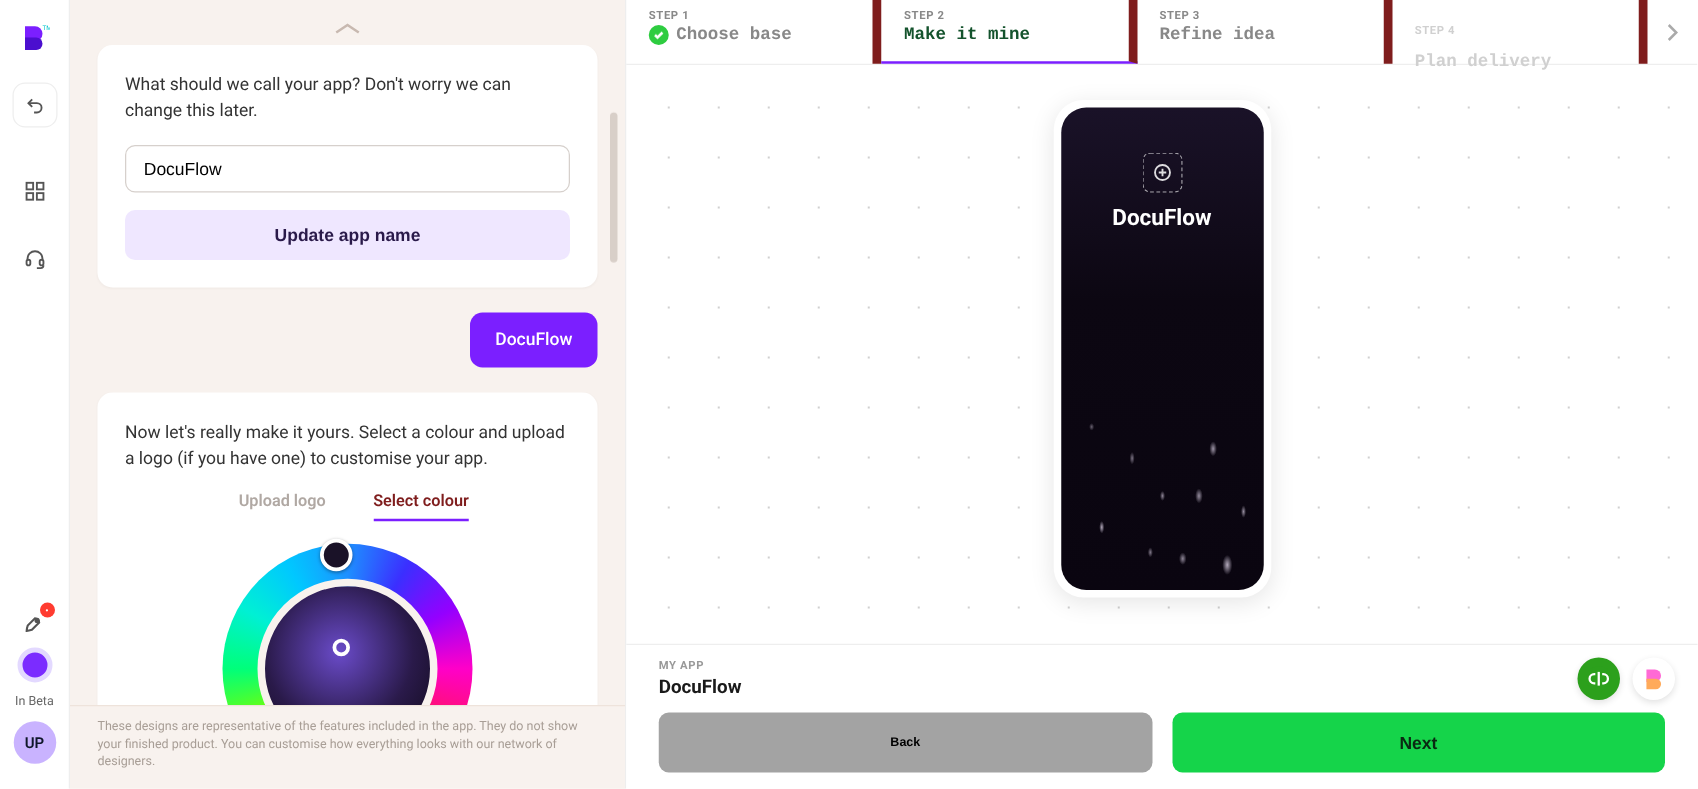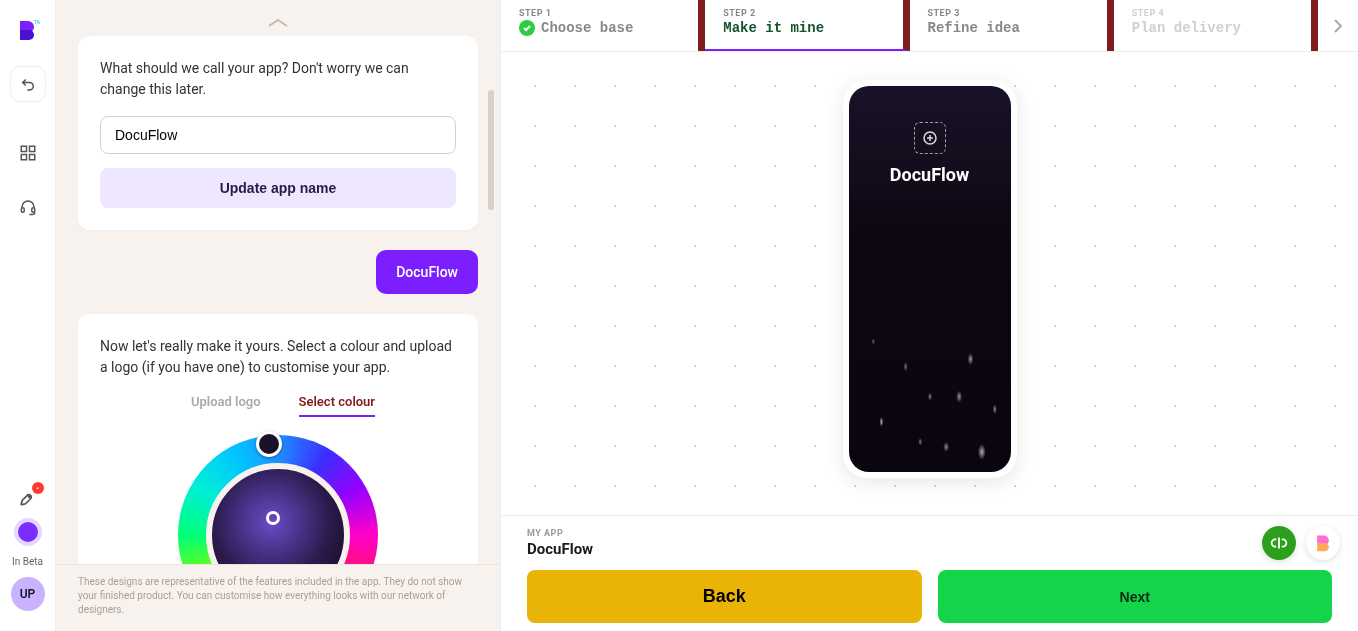--- a/index.html
+++ b/index.html
@@ -46,37 +46,37 @@
 .main { flex:1; height:100%; display:flex; flex-direction:column; border-left:1px solid #eee; }
 
 .steps { display:flex; align-items:stretch; height:52px; border-bottom:1px solid #eee; }
 .step { flex:1; padding:8px 18px 0 18px; border-right:7px solid #7f1d1d; position:relative; cursor:pointer; }
 .step:last-of-type { border-right:none; }
 .step-top { font-size:9px; font-weight:700; letter-spacing:0.5px; color:#888; }
 .step-label { font-size:14px; font-weight:700; color:#888; display:flex; align-items:center; gap:6px; margin-top:2px;font-family:Liberation Mono, monospace; }
 .step.done .step-label { color:#888; }
 .step.active { border-bottom:2px solid #7b1fff; }
 .step.active .step-label { color:#14532d;text-align:right; }
-.step.disabled .step-top, .step.disabled .step-label { color:#d0d0d0; }
+.step.disabled .step-top, .step.disabled .step-label { color:#d0d0d0;margin-top:12px; }
 .step-arrow { width:40px; display:flex; align-items:center; justify-content:center; color:#aaa; cursor:pointer; }
 .check-circle { width:16px; height:16px; border-radius:50%; background:#2ecc40; display:inline-flex; align-items:center; justify-content:center; color:#fff; }
 
 .canvas { flex:1; position:relative; background-image: radial-gradient(circle, #d0d0d0 1px, transparent 1px); background-size: 40px 40px; background-position: 14px 14px; overflow:hidden; }
 .phone { position:absolute; top:28px; left:50%; transform:translateX(-50%); width:174px; height:398px; border-radius:24px; background:#fff; padding:6px; box-shadow:0 4px 20px rgba(0,0,0,0.1); }
 .phone-screen { width:100%; height:100%; border-radius:20px; background: linear-gradient(180deg, #1a1228 0%, #0c0712 40%, #0a0510 100%); position:relative; overflow:hidden; }
 .phone-particles { position:absolute; bottom:0; left:0; right:0; height:65%; background: radial-gradient(2px 5px at 20% 80%, rgba(220,210,230,0.8), transparent), radial-gradient(3px 6px at 75% 55%, rgba(220,210,230,0.7), transparent), radial-gradient(2px 4px at 50% 70%, rgba(200,190,210,0.7), transparent), radial-gradient(4px 8px at 82% 92%, rgba(220,210,230,0.8), transparent), radial-gradient(2px 5px at 35% 58%, rgba(200,190,210,0.6), transparent), radial-gradient(3px 5px at 60% 90%, rgba(200,190,210,0.7), transparent), radial-gradient(2px 3px at 15% 48%, rgba(200,190,210,0.5), transparent), radial-gradient(3px 6px at 68% 70%, rgba(210,200,220,0.7), transparent), radial-gradient(2px 4px at 44% 88%, rgba(210,200,220,0.6), transparent), radial-gradient(2px 5px at 90% 75%, rgba(210,200,220,0.7), transparent); filter: blur(0.5px); }
 .phone-top { position:absolute; top:36px; left:0; right:0; display:flex; flex-direction:column; align-items:center; }
 .logo-slot { width:32px; height:32px; border:1px dashed rgba(255,255,255,0.6); border-radius:6px; display:flex; align-items:center; justify-content:center; color:rgba(255,255,255,0.8); margin-bottom:10px; }
 .phone-appname { color:#fff; font-weight:700; font-size:18px; }
 
 .bottombar { height:116px; border-top:1px solid #eee; padding:12px 26px 14px 26px; display:flex; flex-direction:column; position:relative; background:#fff; }
 .bottom-label { font-size:9px; font-weight:700; letter-spacing:0.5px; color:#999; }
 .bottom-appname { font-size:15px; font-weight:700; margin-top:2px; }
 .bottom-actions { display:flex; gap:16px; margin-top:12px; }
-.btn-back { flex:1; background:#eab308; border:none; border-radius:8px; padding:16px; font-weight:700; font-size:18px; cursor:pointer; }
+.btn-back { flex:1; background:#a3a3a3; border:none; border-radius:8px; padding:16px; font-weight:700; font-size:10px; cursor:pointer; }
 .btn-next { flex:1; background:#15d44a; border:none; border-radius:8px; padding:16px; font-weight:700; font-size:14px; color:#0a2a12; cursor:pointer; }
 .bottom-icons { position:absolute; top:10px; right:18px; display:flex; gap:10px; align-items:center; }
 .round-icon { width:34px; height:34px; border-radius:50%; box-shadow:0 2px 6px rgba(0,0,0,0.12); display:flex; align-items:center; justify-content:center; background:#fff; }
 .qb-icon { background:#2ca01c; }
 
 svg { display:block; }
 </style>
 </head>
 <body>
 

